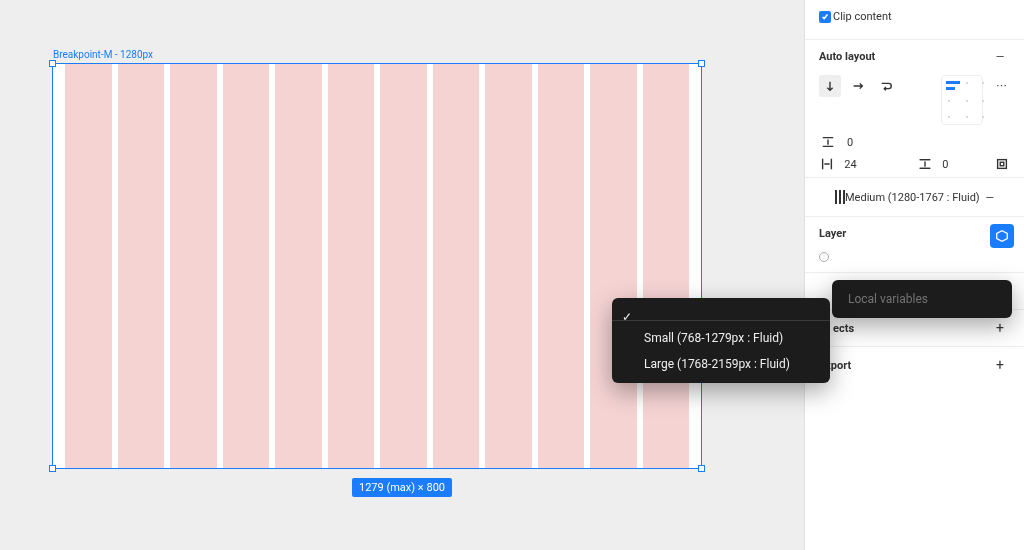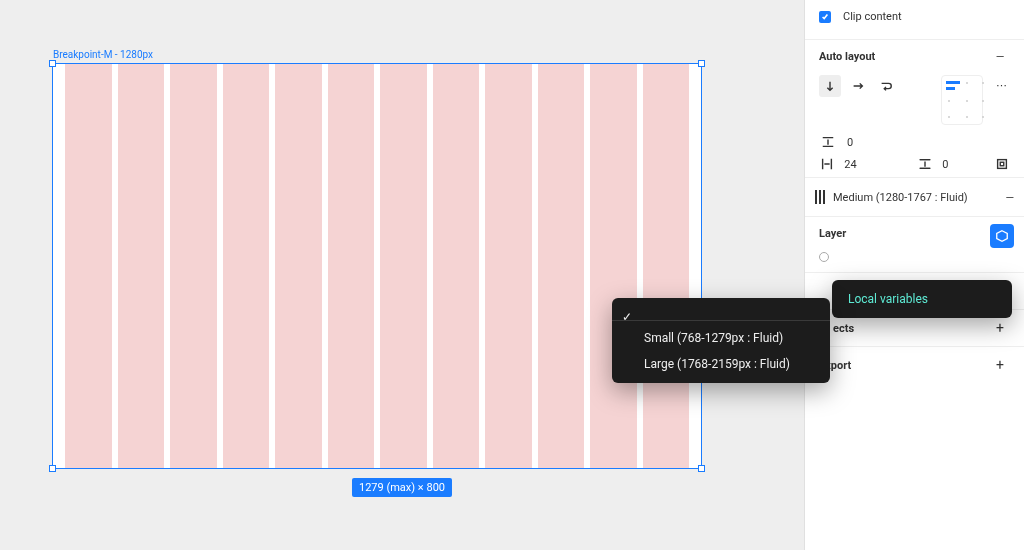--- a/index.html
+++ b/index.html
@@ -18,56 +18,56 @@
   .handle.br { right: -4px; bottom: -4px; }
   .size-tag { position: absolute; left: 50%; transform: translateX(-50%); top: 478px; background: #1a7cff; color: #fff; padding: 3px 7px; border-radius: 2px; font-size: 11px; }
 
   
   .panel { position: absolute; right: 0; top: 0; width: 220px; height: 550px; background: #fff; border-left: 1px solid #e0e0e0; }
   .row { display: flex; align-items: center; padding: 8px 14px; position: relative; }
   .row .lbl { font-weight: 700; }
   .row .minus { margin-left: auto; width: 20px; text-align: center; color: #333; cursor: pointer; }
   .row .plus { margin-left: auto; width: 20px; text-align: center; font-size: 14px; color: #333; cursor: pointer; }
 
-  .clip { padding: 10px 20px 14px 14px; display:flex; align-items:center; gap:12px; }
+  .clip { padding: 10px 20px 14px 14px; display:flex; align-items:center; gap:2px; }
   .chk { width: 12px; height: 12px; background: #1a7cff; border-radius: 2px; display:inline-flex; align-items:center; justify-content:center; }
   .chk svg { width: 8px; height: 8px; stroke: #fff; stroke-width: 2; fill: none; }
 
   .divider { height: 1px; background: #eee; margin: 2px 0; }
 
   .al-controls { display:flex; gap:10px; padding: 4px 14px 6px 14px; align-items:flex-start; }
   .al-dirs { display:flex; gap:6px; }
   .al-dir { width: 22px; height: 22px; display:flex; align-items:center; justify-content:center; border-radius:3px; cursor:pointer; }
   .al-dir.active { background: #eee; }
   .al-align { width: 50px; height: 50px; border: 1px solid #eee; border-radius:4px; margin-left: 34px; position:relative; }
   .al-align .bar { position:absolute; background:#1a7cff; height:3px; }
   .al-align .dot { position:absolute; width:2px; height:2px; background:#ccc; border-radius:50%; }
   .al-more { margin-left:auto; display:flex; align-items:center; justify-content:center; width:20px; height:20px; }
 
   .al-input-row { display:flex; gap:10px; padding: 4px 14px; align-items:center; }
   .al-input-row .ic { width:18px; display:flex; justify-content:center; color:#888; }
   .al-input-row .val { width: 50px; font-size:11px; }
 
-  .grid-row { display:flex; align-items:center; gap:8px; padding:10px 10px; }
+  .grid-row { display:flex; align-items:center; padding:10px 30px; }
   .grid-ic { display:flex; gap:2px; }
   .grid-ic span { width:2px; height:14px; background:#333; }
 
   .layer-btn { position:absolute; right:10px; top:5px; width:24px; height:24px; background:#1a7cff; border-radius:4px; display:flex; align-items:center; justify-content:center; }
   .layer-btn svg { stroke:#fff; fill:none; stroke-width:1.5; }
 
   .radio-row { padding: 4px 14px 8px 14px; display:flex; align-items:center; gap:8px; }
   .radio { width:10px; height:10px; border:1px solid #aaa; border-radius:50%; }
 
   
   .ctx { position:absolute; background:#1c1c1c; color:#eee; border-radius:6px; padding:6px 0; font-size:12px; box-shadow:0 8px 24px rgba(0,0,0,.35); }
   .ctx-item { padding:6px 16px 6px 32px; position:relative; white-space:nowrap; cursor:pointer; }
   .ctx-item .check { position:absolute; left:10px; top:6px; }
   .ctx-item.hi { background:#1a7cff; color:#fff; }
   .ctx-item .tri { position:absolute; right:10px; top:8px; font-size:10px; }
-  .ctx-item.title { color:#5eead4; padding-left:16px; cursor:default; }
+  .ctx-item.title { color:#737373; padding-left:16px; cursor:default; }
 
   .menu1 { left: 612px; top: 298px; width: 218px; }
   .menu2 { left: 832px; top: 280px; width: 180px; }
 
   svg.ic-svg { width:14px; height:14px; stroke:#333; fill:none; stroke-width:1.6; }
 </style>
 </head>
 <body>
 
 <div class="canvas">

